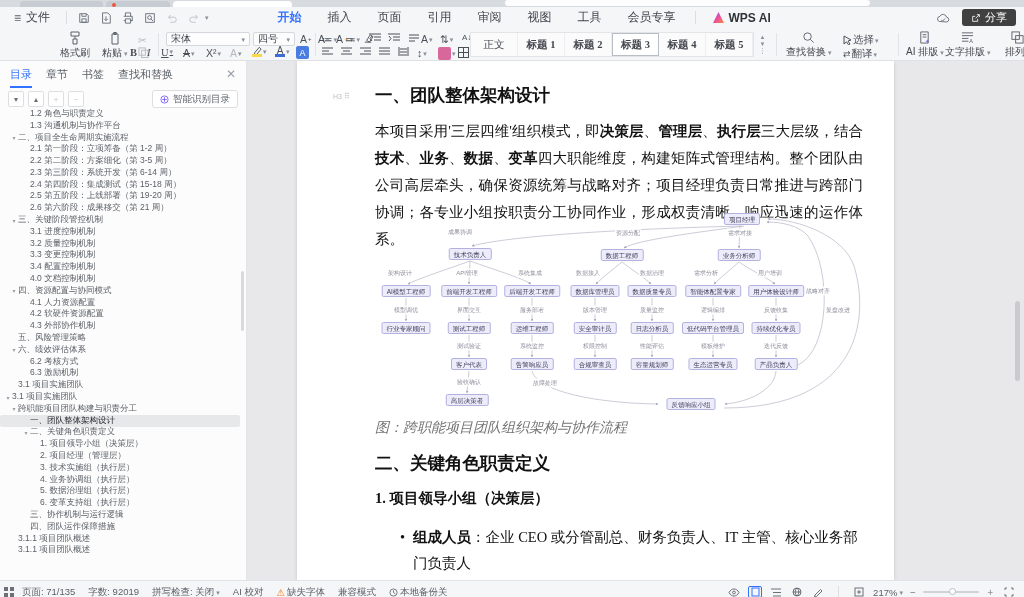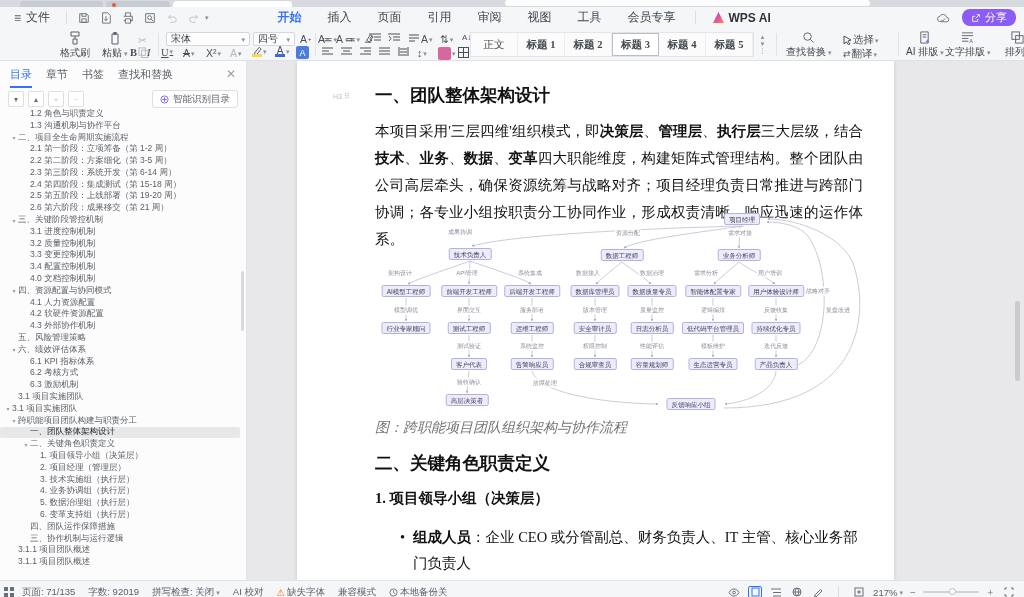--- a/index.html
+++ b/index.html
@@ -18,21 +18,21 @@
   .qicon{width:22px;height:16px;display:flex;align-items:center;justify-content:center;color:#5f6670}
   .qicon.dis{color:#b9bdc4}
   .caret{font-size:7px;color:#8a9099;line-height:1}
   #menu-tabs{display:flex;gap:0;margin-left:56px}
   .mtab{padding:3px 13px;font-size:12px;color:#41464d;position:relative;cursor:default}
   .mtab.active{color:#3272fe;font-weight:bold}
   .mtab.active:after{content:"";position:absolute;left:12px;right:12px;bottom:-2px;height:2px;background:#3272fe}
   #wps-ai{display:flex;align-items:center;gap:4px;margin-left:10px;font-size:12px;font-weight:bold;color:#2f3338}
   #ai-logo{width:13px;height:11px}
   #menubar-right{margin-left:auto;display:flex;align-items:center;gap:8px;padding-right:8px}
-  #share-btn{background:#8b5cf6;color:#fff;border-radius:8px;height:17px;display:flex;align-items:center;gap:4px;padding:4px 9px;font-size:11px}
+  #share-btn{background:#404040;color:#fff;border-radius:3px;height:17px;display:flex;align-items:center;gap:4px;padding:4px 9px;font-size:11px}
   
   #toolbar{position:absolute;left:0;top:28px;width:1024px;height:33px;background:#f5f6f8;border-bottom:1px solid #dfe1e5}
   .tb-div{position:absolute;top:5px;width:1px;height:23px;background:#e1e3e7}
   .big-btn{position:absolute;display:flex;flex-direction:column;align-items:center;gap:1px;color:#41464d;font-size:10px}
   .ic{display:inline-flex;align-items:center;justify-content:center;color:#5a616b}
   .sm{position:absolute;display:flex;align-items:center;gap:1px;color:#4a5058;font-size:10.5px}
   .box-sel{position:absolute;height:14px;border:1px solid #d4d7dc;border-radius:2px;background:#fdfdfe;display:flex;align-items:center;justify-content:space-between;padding:0 4px;font-size:10px;color:#3c4046}
   .fmt-b{font-weight:bold;font-family:"Liberation Serif",serif}
   .fmt-i{font-style:italic;font-family:"Liberation Serif",serif}
   .fmt-u{text-decoration:underline;font-family:"Liberation Serif",serif}
@@ -492,23 +492,20 @@
         <span>4.3 外部协作机制</span>
       </div>
       <div class="o-row lv1 nocv">
         <span>五、风险管理策略</span>
       </div>
       <div class="o-row lv1">
         <span class="cv">▾</span>
         <span>六、绩效评估体系</span>
       </div>
       <div class="o-row lv2">
-        <span>6.1 KPI 指标体系</span>
-      </div>
-      <div class="o-row lv2">
         <span>6.2 考核方式</span>
       </div>
       <div class="o-row lv2">
         <span>6.3 激励机制</span>
       </div>
       <div class="o-row lv1 nocv">
         <span>3.1 项目实施团队</span>
       </div>
       <div class="o-row lv0">
         <span class="cv">▾</span>
@@ -537,24 +534,24 @@
       <div class="o-row lv3">
         <span>4. 业务协调组（执行层）</span>
       </div>
       <div class="o-row lv3">
         <span>5. 数据治理组（执行层）</span>
       </div>
       <div class="o-row lv3">
         <span>6. 变革支持组（执行层）</span>
       </div>
       <div class="o-row lv2">
+        <span>三、协作机制与运行逻辑</span>
+      </div>
+      <div class="o-row lv2">
         <span>四、团队运作保障措施</span>
-      </div>
-      <div class="o-row lv2">
-        <span>三、协作机制与运行逻辑</span>
       </div>
       <div class="o-row lv1 nocv">
         <span>3.1.1 项目团队概述</span>
       </div>
       <div class="o-row lv1 nocv">
         <span>3.1.1 项目团队概述</span>
       </div>
     </div>
   <div id="sb-scroll"></div>
 </div>

